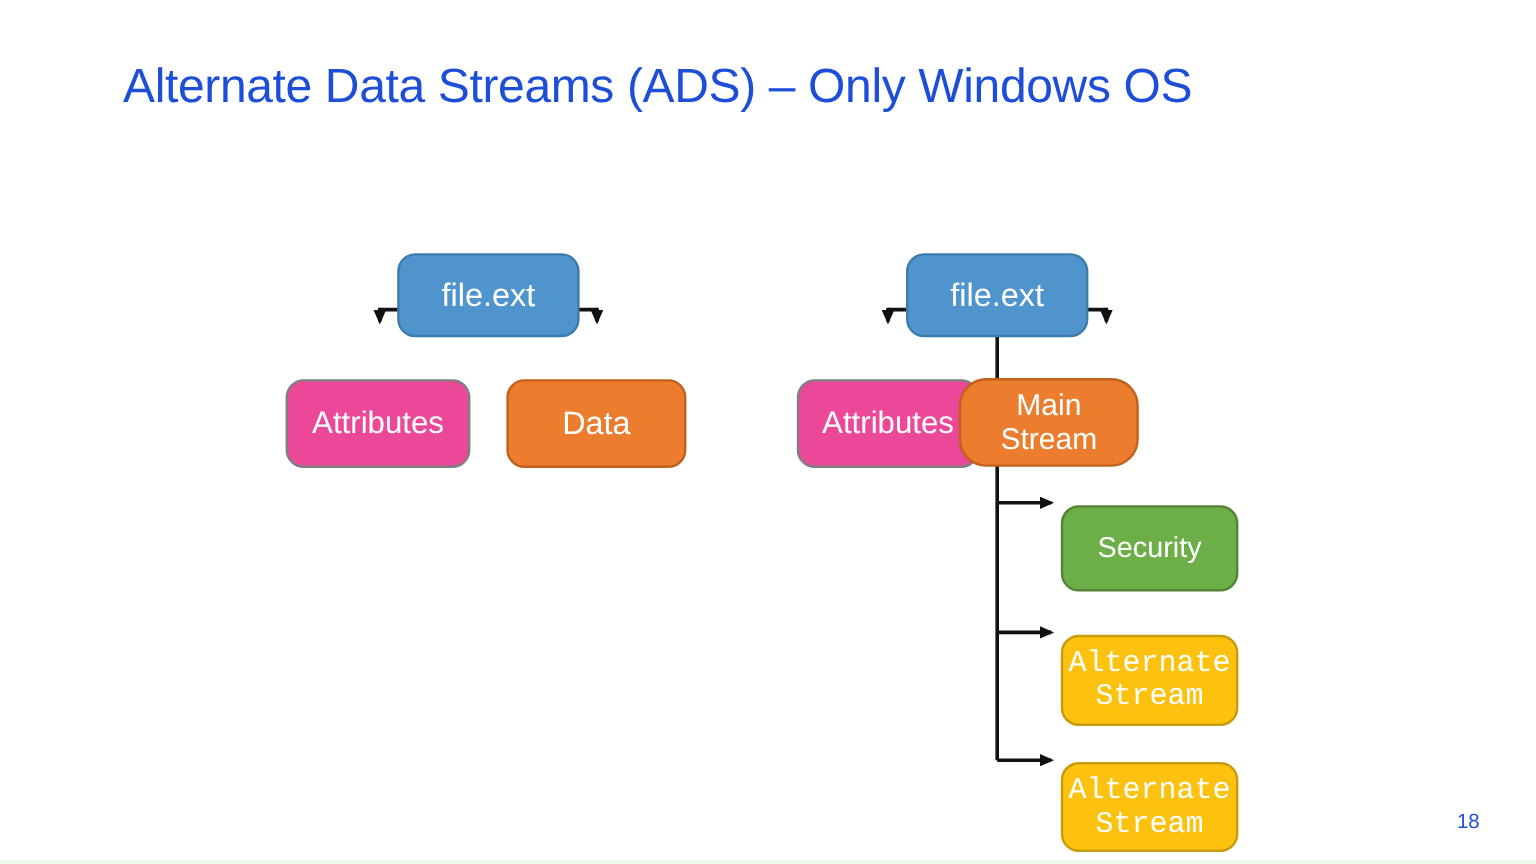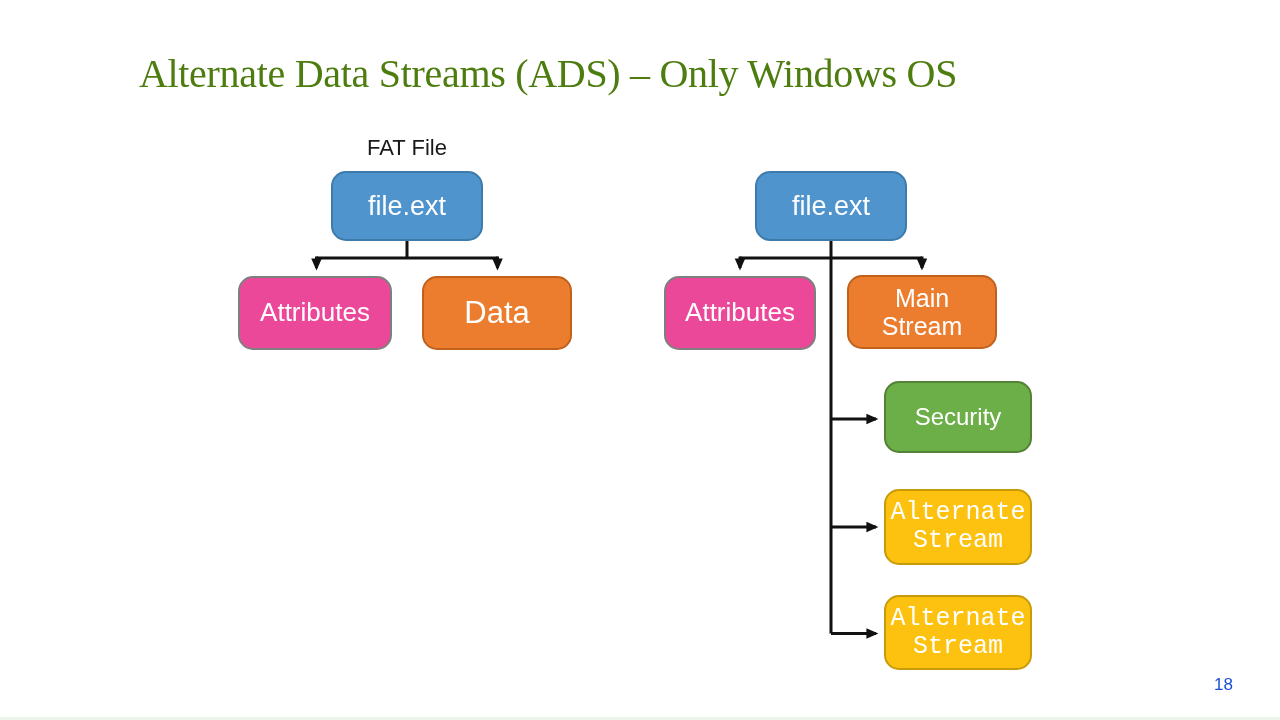--- a/index.html
+++ b/index.html
@@ -18,22 +18,21 @@
   .title {
     position: absolute;
     top: 50px;
     left: 0;
     width: 1096px;
     margin: 0;
     text-align: center;
     font-size: 40px;
     font-weight: 400;
     letter-spacing: -0.3px;
-    color: #4d7c0f;
-    font-family: Liberation Serif, serif;
+    color: #1d4ed8;
   }
   .group-label {
     position: absolute;
     width: 220px;
     text-align: center;
     font-size: 22px;
     color: #1a1a1a;
   }
   .fat-label  { left: 297px; top: 135px; }
   .ntfs-label { left: 720px; top: 135px; }
@@ -51,33 +50,34 @@
     z-index: 2;
     box-sizing: border-box;
     border-radius: 15px;
     display: flex;
     align-items: center;
     justify-content: center;
     text-align: center;
     color: #ffffff;
     line-height: 1.12;
     padding: 2px 6px;
+    margin-top: 40px;
   }
   .node-blue   { background: #5094CE; border: 2.5px solid #3C7BAB; }
   .node-gray   { background: #ec4899; border: 2.5px solid #7F7F7F; }
   .node-orange { background: #EC7D2F; border: 2.5px solid #C1611C; }
   .node-green  { background: #6CAE47; border: 2.5px solid #538135; }
   .node-yellow { background: #FDC20F; border: 2.5px solid #C79B0A; font-family: Liberation Mono, monospace; }
 
   .fat-root        { left: 331px; top: 171px; width: 152px; height: 70px; font-size: 27px; }
   .fat-attributes  { left: 238px; top: 276px; width: 154px; height: 74px; font-size: 26px; }
-  .fat-data        { left: 422px; top: 276px; width: 150px; height: 74px; font-size: 31px; }
+  .fat-data        { left: 422px; top: 276px; width: 150px; height: 74px; font-size: 27px; }
   .ntfs-root       { left: 755px; top: 171px; width: 152px; height: 70px; font-size: 27px; }
   .ntfs-attributes { left: 664px; top: 276px; width: 152px; height: 74px; font-size: 26px; }
-  .ntfs-main       { left: 847px; top: 275px; width: 150px; height: 74px; font-size: 25px; }
+  .ntfs-main       { left: 799px; top: 275px; width: 150px; height: 74px; font-size: 25px; border-radius: 23px; }
   .ntfs-security   { left: 884px; top: 381px; width: 148px; height: 72px; font-size: 24px; }
   .ntfs-alt1       { left: 884px; top: 489px; width: 148px; height: 76px; font-size: 25px; }
   .ntfs-alt2       { left: 884px; top: 595px; width: 148px; height: 75px; font-size: 25px; }
 
   .page-number {
     position: absolute;
     top: 675px;
     right: 47px;
     font-size: 17px;
     color: #1d4ed8;
@@ -91,21 +91,20 @@
     background: #ecf5e9;
   }
 </style>
 </head>
 <body>
 
 <div class="slide">
 
   <h1 class="title">Alternate Data Streams (ADS) – Only Windows OS</h1>
 
-  <div class="group-label fat-label">FAT File</div>
 
   <svg class="connectors" viewBox="0 0 1280 720" xmlns="http://www.w3.org/2000/svg" aria-hidden="true">
     <defs>
       <marker id="arrowhead" markerWidth="5" markerHeight="4" refX="3.2" refY="1.75" orient="auto">
         <path d="M0,0 L4,1.75 L0,3.5 Z" fill="#111111"></path>
       </marker>
     </defs>
     <g stroke="#111111" stroke-width="3" fill="none">
       <path d="M407 241 L407 259"></path>
       <path d="M316.5 258 L497.5 258"></path>

